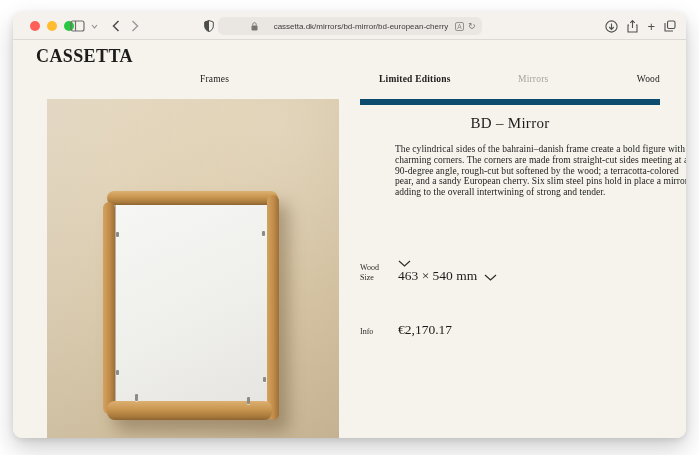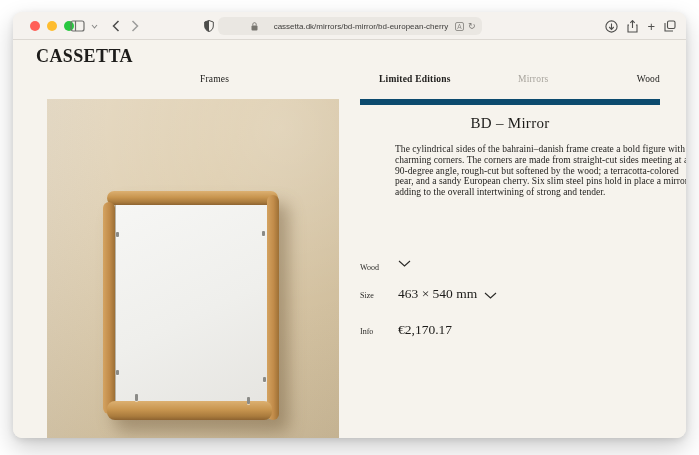--- a/index.html
+++ b/index.html
@@ -84,21 +84,21 @@
 
   
   .product-info { position:absolute; left:347px; top:59px; width:300px; height:339px;
                   border-top:6px solid #0c4a6e; }
   .title { position:absolute; top:10px; left:0; right:0; text-align:center;
            font-size:15px; letter-spacing:.3px; }
   .description { position:absolute; top:39px; left:0; width:300px;
                  font-size:9.5px; line-height:1.14; letter-spacing:.05px;margin-left:35px; }
   .row { position:absolute; left:0; right:0; height:20px; }
   .row-wood  { top:105px;margin-top:48px; } .row-glass { top:143px; }
-  .row-size  { top:181px; } .row-price { top:217px; }
+  .row-size  { top:163px; } .row-price { top:217px; }
   .row-label { position:absolute; left:0; top:5px; font-size:8px; color:#2a2927; }
   .row-value { position:absolute; left:38px; top:0; font-size:13.5px; display:flex; align-items:center; gap:7px; }
   .row-value.selectable { cursor:pointer; }
   .chev { margin-top:2px; }
 
   .buy-wrap { position:absolute; top:253px; left:0; right:0;
               border-top:1px solid #8a8781; border-bottom:1px solid #8a8781;
               padding:4px 0 6px; }
   .buy-btn { width:100%; height:25px; background:transparent;
              border:1px solid #55524c; font-family:"Liberation Serif", serif;

